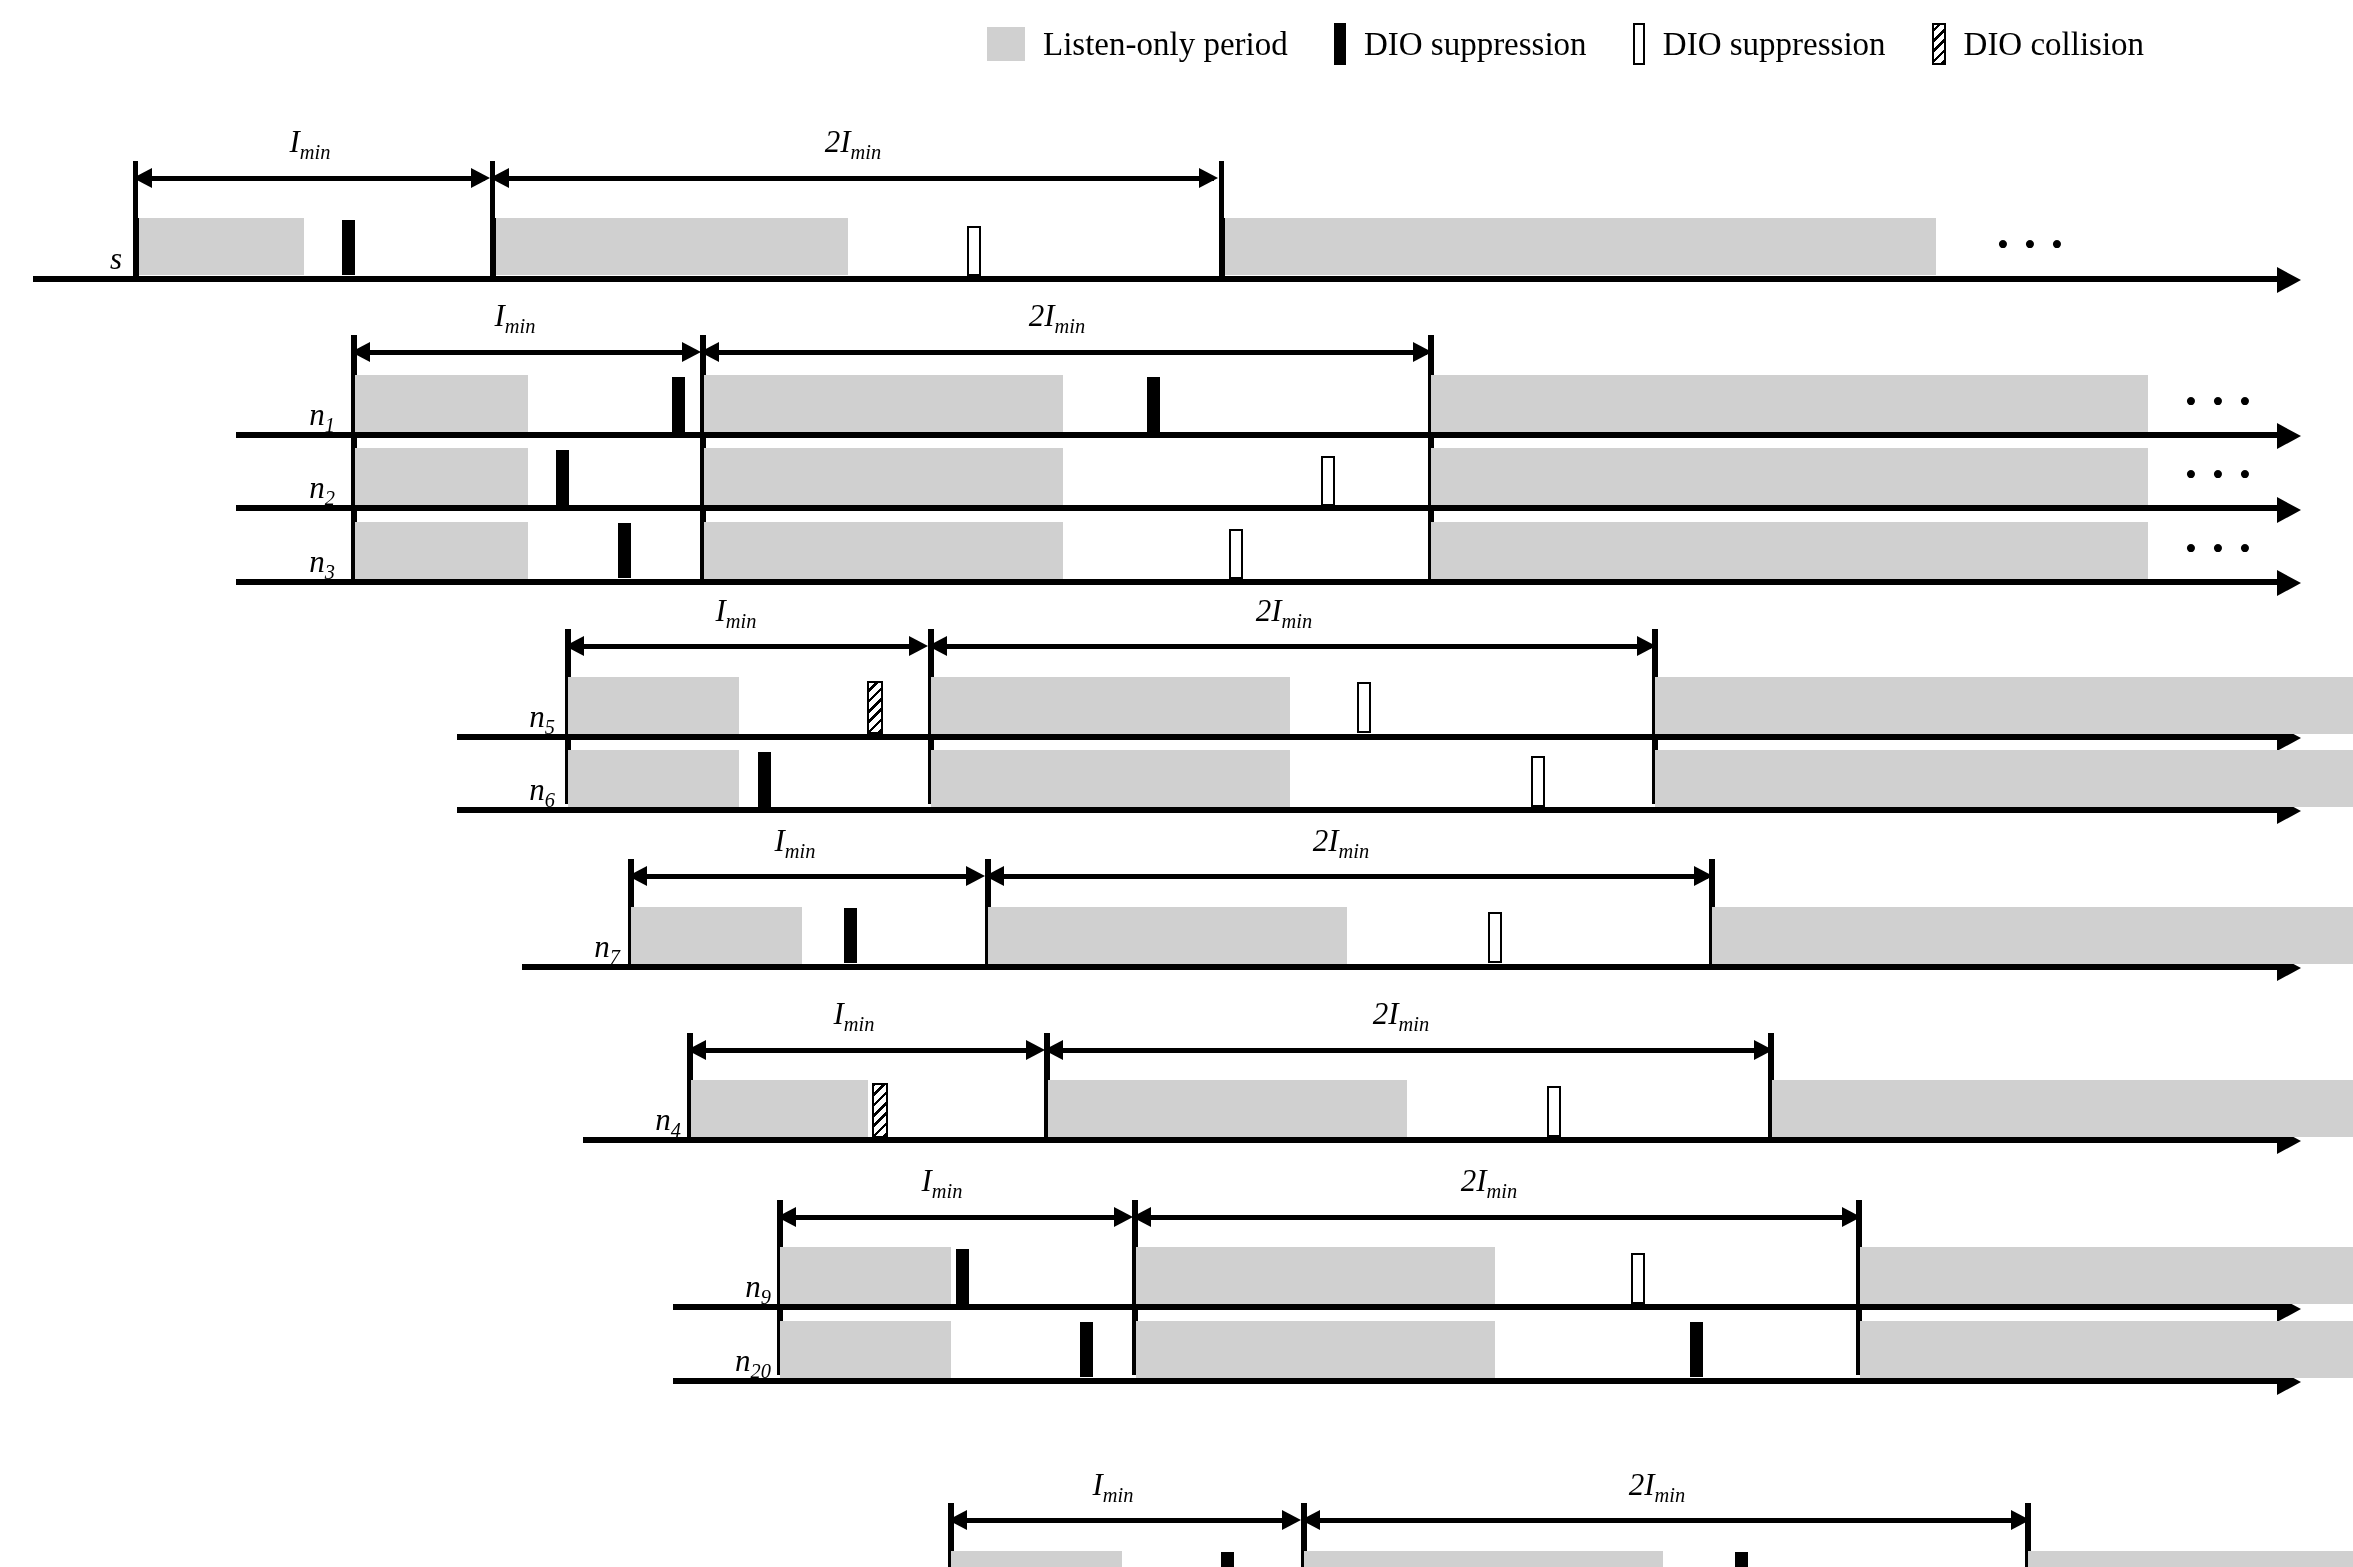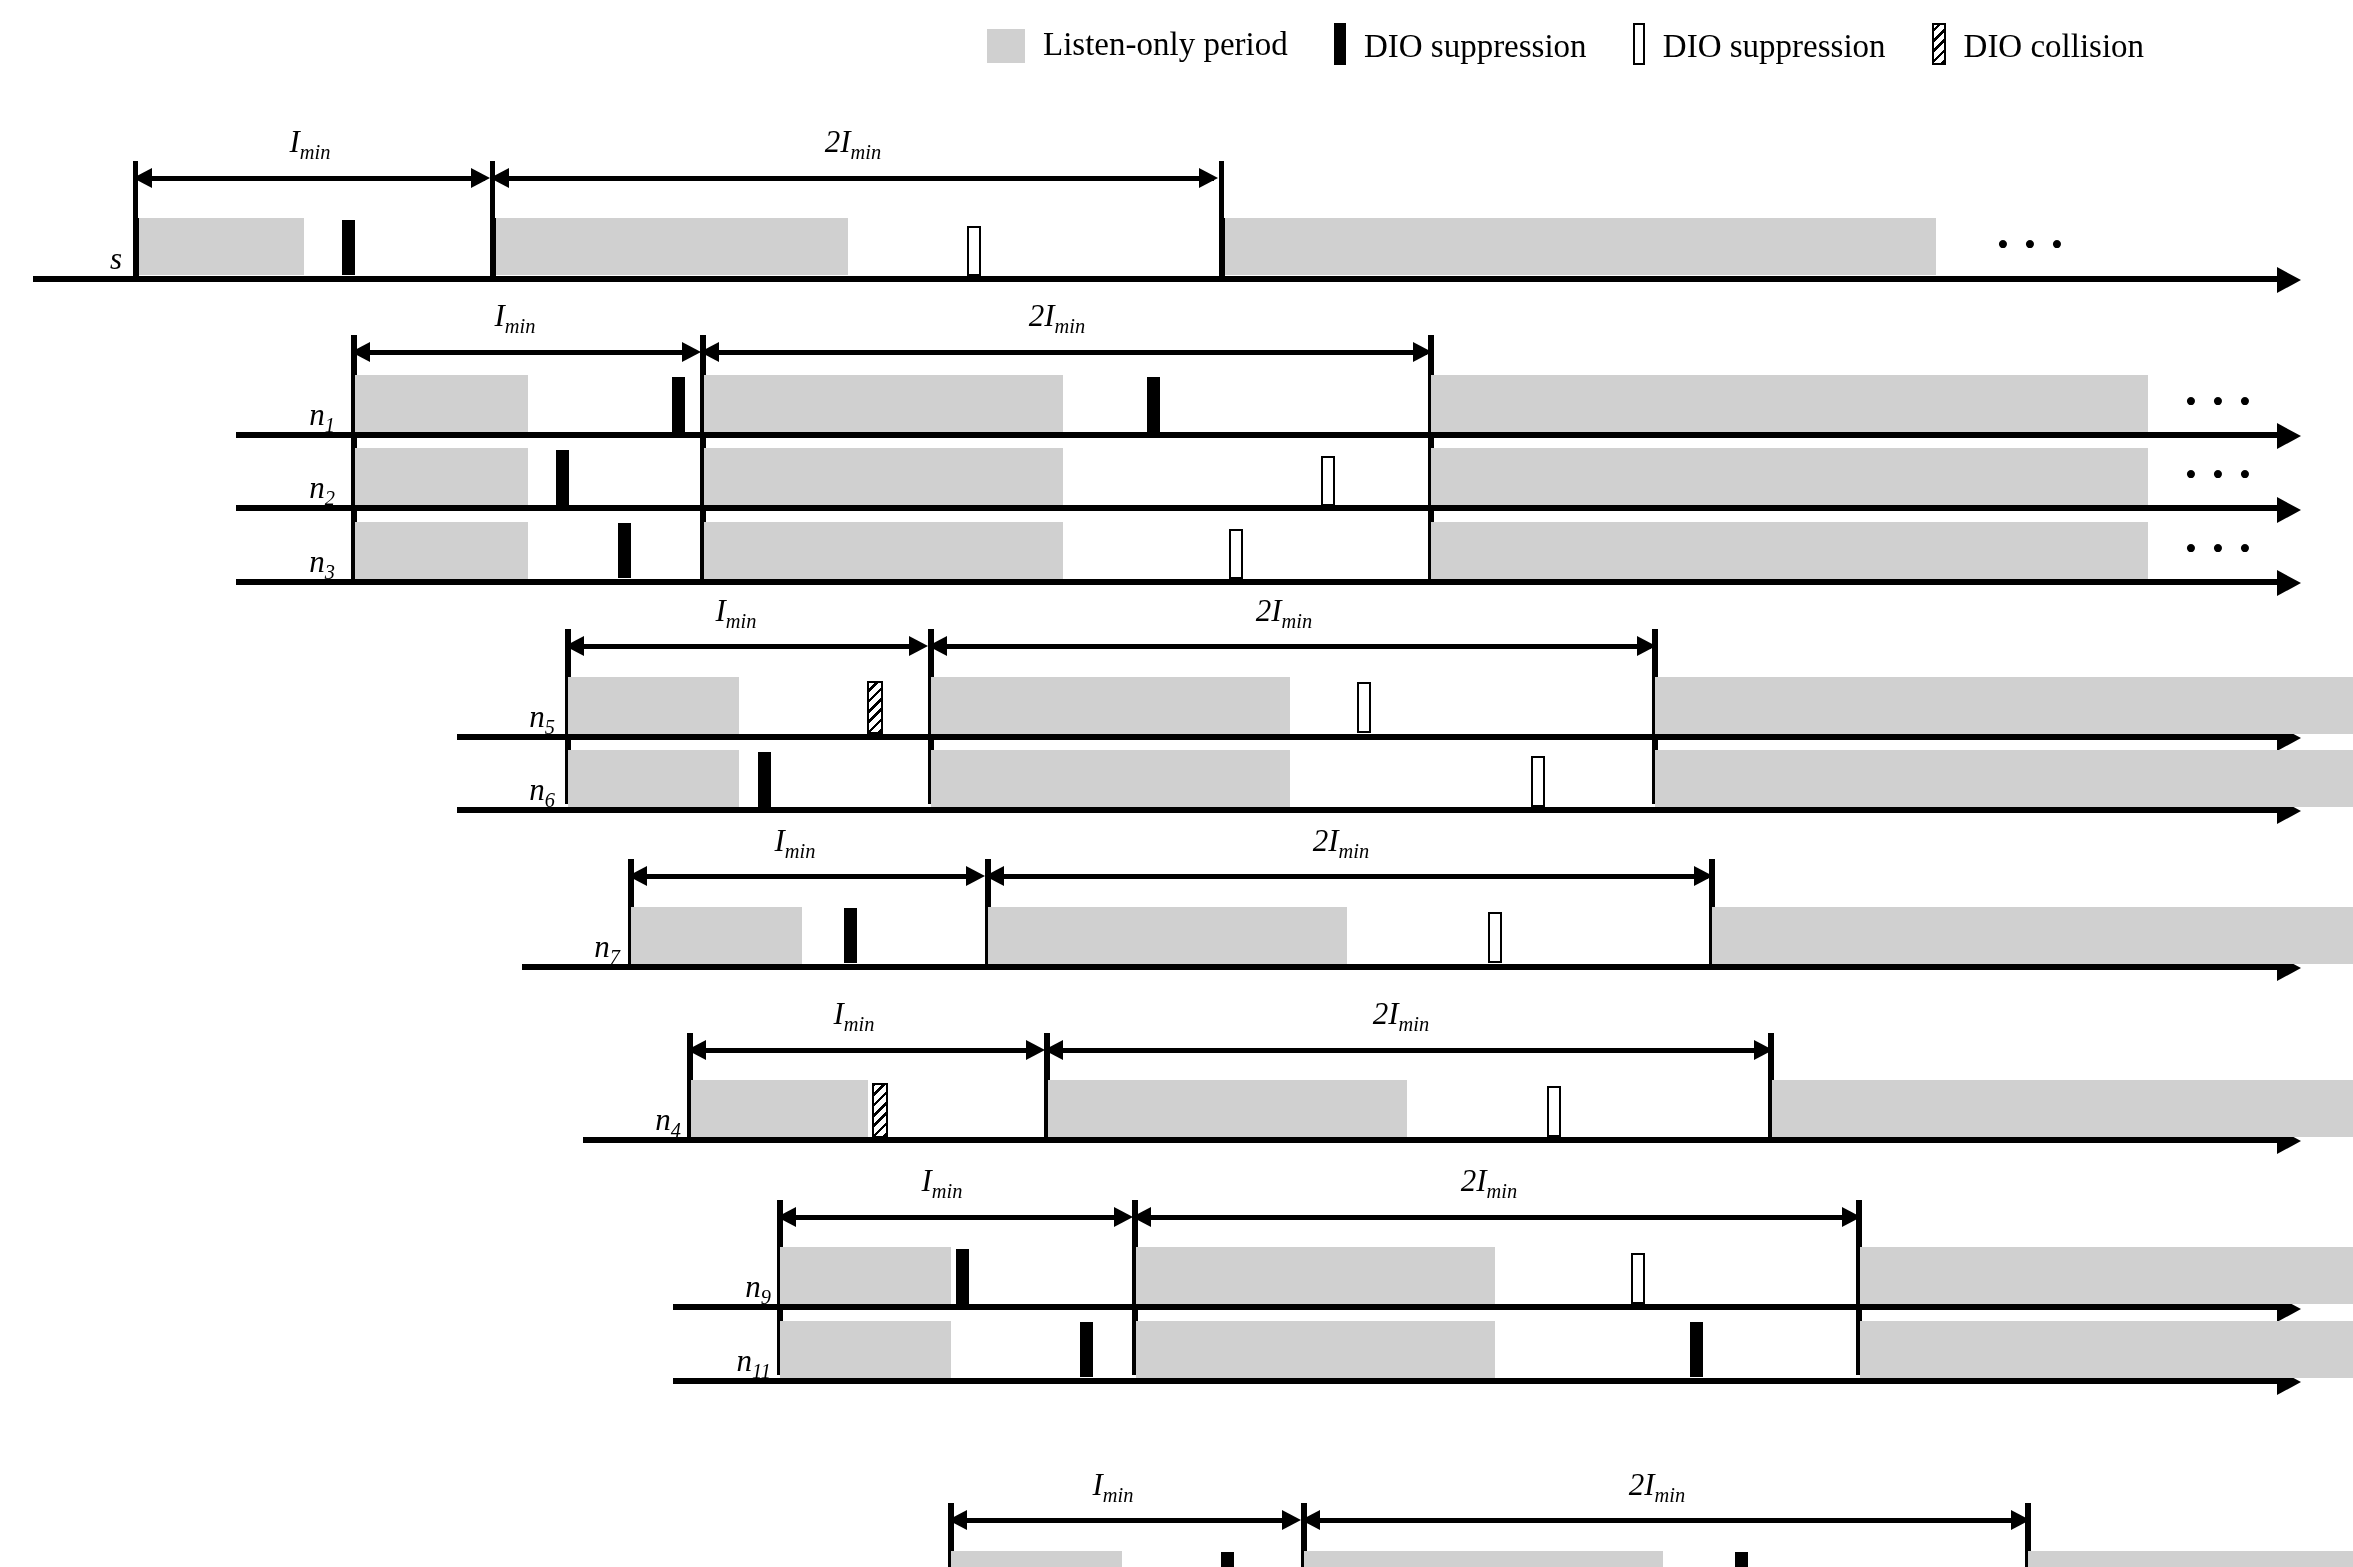--- a/index.html
+++ b/index.html
@@ -1,21 +1,21 @@
 <!DOCTYPE html>
 <html style="font-size:13px"><head>
 <meta charset="utf-8">
 <style>
   html,body{margin:0;padding:0;background:#ffffff;}
   body{font-family:"Liberation Serif",serif;}
   #stage{position:relative;width:2354px;height:1568px;background:#fff;overflow:hidden;}
 
   
   .legend{position:absolute;left:987px;top:23px;display:flex;align-items:center;gap:0px;}
-  .lg-item{display:flex;align-items:flex-end;margin-right:46px;}
+  .lg-item{display:flex;align-items:center;margin-right:46px;}
   .lg-item:last-child{margin-right:0;}
   .lg-text{font-size:33px;color:#000;margin-left:18px;white-space:nowrap;font-family:"Liberation Serif",serif;}
   .sw-listen{width:38px;height:34px;background:#d0d0d0;}
   .sw-tx{width:12.2px;height:42px;background:#000;}
   .sw-sup{width:12.2px;height:42px;background:#fff;border:2.4px solid #000;box-sizing:border-box;}
   .sw-col{width:14px;height:42px;background:#fff;border:2.4px solid #000;box-sizing:border-box;
           background-image:repeating-linear-gradient(-45deg,#000 0 2.4px,transparent 2.4px 7.3px);}
 
   
   .axis{position:absolute;height:5.7px;background:#000;}
@@ -259,21 +259,21 @@
     <div class="axis-head" style="left:2277px;top:1296px;"></div>
     <div class="rowlabel" style="left:681px;top:1269px;width:90px;"><i>n</i><sub>9</sub></div>
     <div class="listen" style="left:780px;top:1247px;width:171px;height:57px;"></div>
     <div class="listen" style="left:1136px;top:1247px;width:359px;height:57px;"></div>
     <div class="listen" style="left:1860px;top:1247px;width:494px;height:57px;"></div>
     <div class="mk tx" style="left:956px;top:1249px;width:13px;height:55px;"></div>
     <div class="mk sup" style="left:1631px;top:1253px;width:14px;height:51px;"></div>
 
     <div class="axis" style="left:673px;top:1378px;width:1606px;"></div>
     <div class="axis-head" style="left:2277px;top:1369px;"></div>
-    <div class="rowlabel" style="left:669px;top:1343px;width:102px;"><i>n</i><sub>11</sub></div>
+    <div class="rowlabel" style="left:669px;top:1343px;width:102px;"><i>n</i><sub>20</sub></div>
     <div class="listen" style="left:780px;top:1321px;width:171px;height:57px;"></div>
     <div class="listen" style="left:1136px;top:1321px;width:359px;height:57px;"></div>
     <div class="listen" style="left:1860px;top:1321px;width:494px;height:57px;"></div>
     <div class="mk tx" style="left:1080px;top:1322px;width:13px;height:55px;"></div>
     <div class="mk tx" style="left:1690px;top:1322px;width:13px;height:55px;"></div>
   </div>
 
   <div>
     <div class="mbar" style="left:958px;top:1518px;width:334px;"></div>
     <div class="mhead-l" style="left:948px;top:1510px;"></div>

